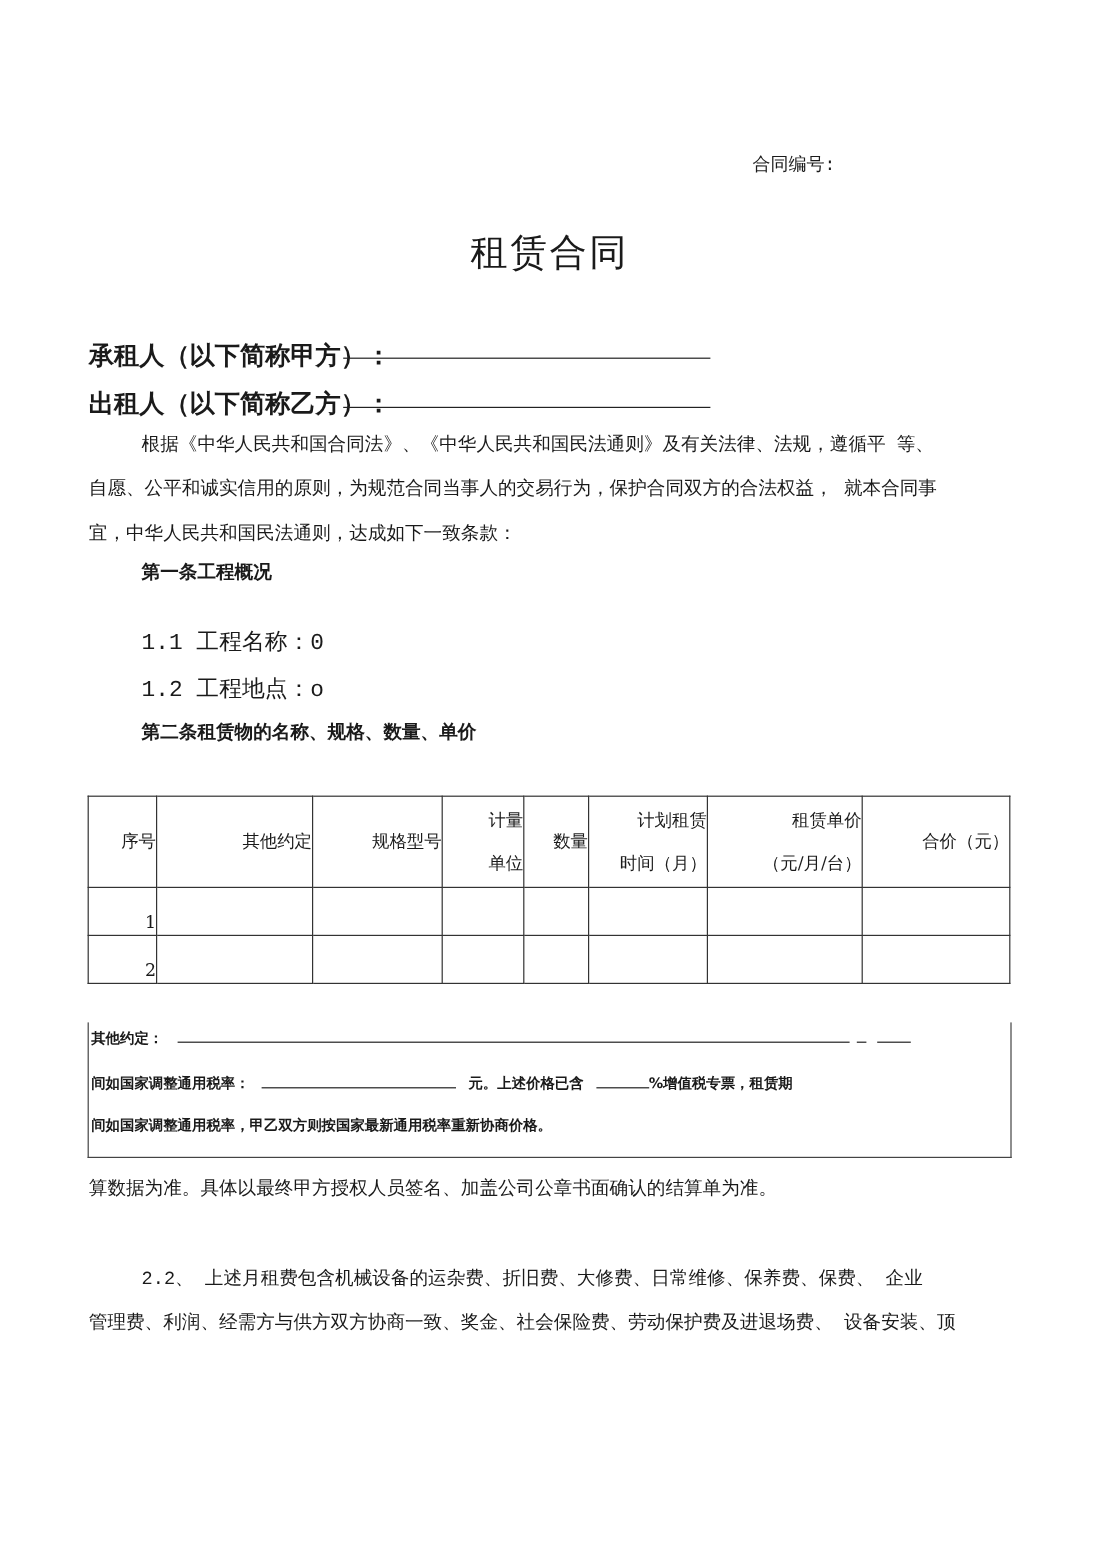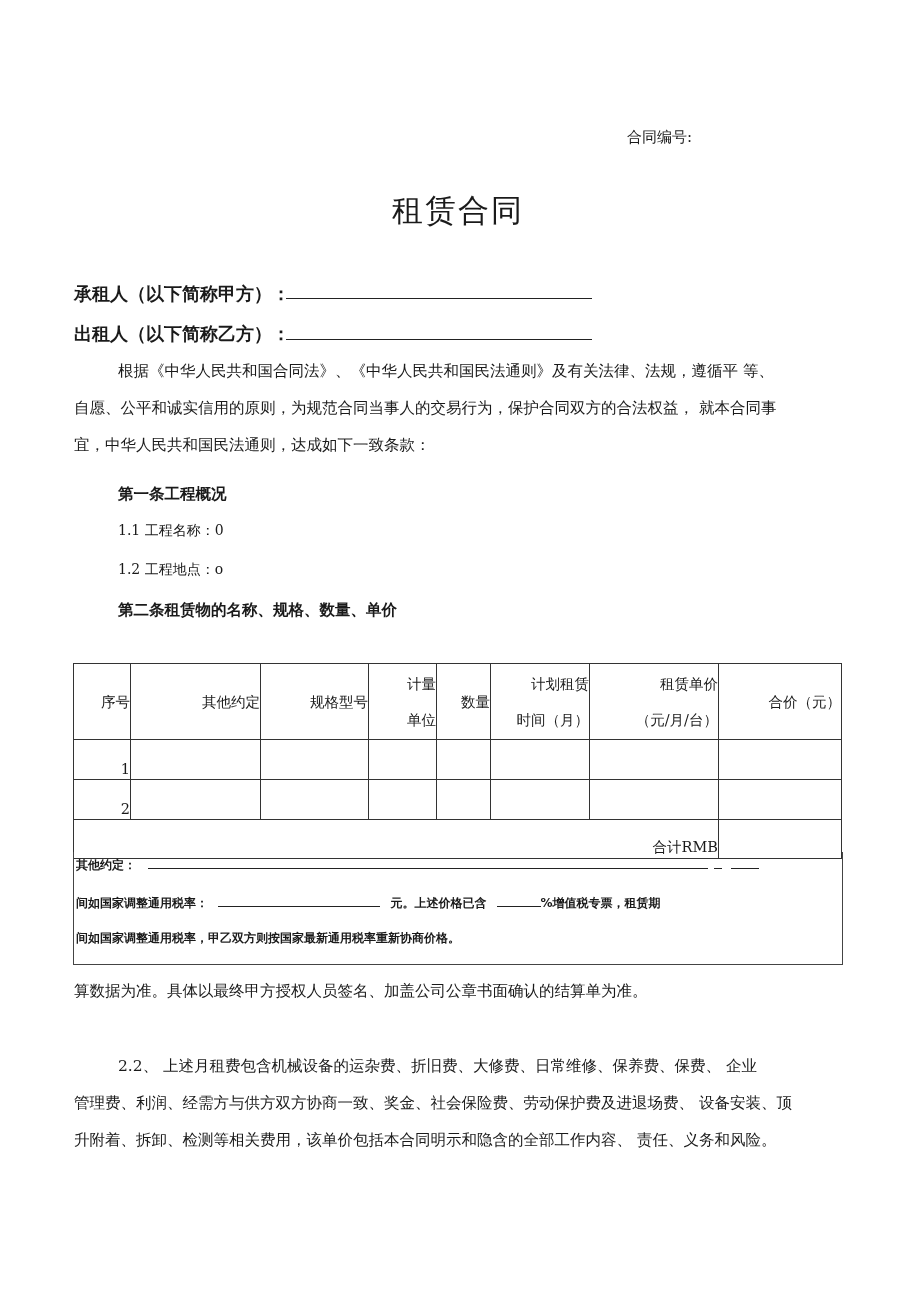--- a/index.html
+++ b/index.html
@@ -1,28 +1,28 @@
 <!DOCTYPE html>
 <html><head>
 <meta charset="utf-8">
 <style>
   html, body { margin: 0; padding: 0; background: #ffffff; }
   body { width: 920px; height: 1301px; position: relative; overflow: hidden;
          font-family: "DejaVu Serif", "Liberation Serif", serif; color: #1a1a1a; }
-  .abs { position: absolute; white-space: nowrap; }
+  .abs { position: absolute; white-space: nowrap; font-family: Liberation Mono, monospace; }
   .contract-no { left: 627px; top: 128px; font-size: 15px; }
   .title { left: 392px; top: 190px; font-size: 31px; letter-spacing: 2px; }
   .bold { font-family: "DejaVu Sans", "Liberation Sans", sans-serif; font-weight: bold; }
-  .party { left: 74px; font-size: 18px; }
+  .party { left: 74px; font-size: 21px; }
   .party-line { position: absolute; border-bottom: 1px solid #222; width: 306px; height: 1px; left: 286px; }
   .para { font-size: 15.5px; line-height: 37px; left: 74px; width: 770px; white-space: normal; }
   .para p { margin: 0; }
   .indent { padding-left: 44px; }
   .h { font-size: 15.5px; left: 118px; }
-  .sub { font-size: 14px; left: 118px; }
+  .sub { font-size: 19px; left: 118px; }
 
   table.grid { position: absolute; left: 73px; top: 663px; border-collapse: collapse;
                font-size: 14.5px; }
   table.grid td { border: 1px solid #333; text-align: right; vertical-align: middle; padding: 0; }
   .hdr td { height: 75px; line-height: 36px; }
   .row td { height: 37px; }
   .row td.num { vertical-align: bottom; padding-bottom: 2px; }
   .totalrow td { height: 37px; }
   .totalrow td.lbl { vertical-align: bottom; padding-bottom: 1px; }
 
@@ -45,21 +45,21 @@
 <div class="party-line" style="top:297px;"></div>
 <div class="abs party bold" style="top:322px;font-family:Liberation Serif, serif;">出租人（以下简称乙方）：</div>
 <div class="party-line" style="top:338px;"></div>
 
 <div class="abs para" style="top:353px;">
   <p class="indent">根据《中华人民共和国合同法》、《中华人民共和国民法通则》及有关法律、法规，遵循平  等、</p>
   <p>自愿、公平和诚实信用的原则，为规范合同当事人的交易行为，保护合同双方的合法权益， 就本合同事</p>
   <p>宜，中华人民共和国民法通则，达成如下一致条款：</p>
 </div>
 
-<div class="abs h bold" style="top:484px;text-align:right;">第一条工程概况</div>
+<div class="abs h bold" style="top:467px;text-align:right;">第一条工程概况</div>
 <div class="abs sub" style="top:522px;">1.1  工程名称：0</div>
 <div class="abs sub" style="top:561px;">1.2  工程地点：o</div>
 <div class="abs h bold" style="top:600px;">第二条租赁物的名称、规格、数量、单价</div>
 
 <table class="grid">
   <colgroup>
     <col style="width:57px">
       <col style="width:130px">
       <col style="width:108px">
       <col style="width:68px">
@@ -92,24 +92,20 @@
   <tr class="row">
     <td class="num">2</td>
     <td></td>
     <td></td>
     <td></td>
     <td></td>
     <td></td>
     <td></td>
     <td></td>
   </tr>
-  <tr class="totalrow">
-    <td class="lbl" colspan="7">合计RMB</td>
-    <td></td>
-  </tr>
 </tbody>
   </table>
 
 <div class="box">
   <div class="line1">
     <span>其他约定：</span>
     <span class="uline" style="width:560px; margin-left:8px;"></span>
     <span class="uline" style="width:8px; margin-left:2px;"></span>
     <span class="uline" style="width:28px; margin-left:4px;"></span>
   </div>
@@ -122,14 +118,13 @@
   <div class="line3">间如国家调整通用税率，甲乙双方则按国家最新通用税率重新协商价格。</div>
 </div>
 
 <div class="abs para" style="top:973px;">
   <p>算数据为准。具体以最终甲方授权人员签名、加盖公司公章书面确认的结算单为准。</p>
 </div>
 
 <div class="abs para" style="top:1048px;">
   <p class="indent">2.2、    上述月租费包含机械设备的运杂费、折旧费、大修费、日常维修、保养费、保费、  企业</p>
   <p>管理费、利润、经需方与供方双方协商一致、奖金、社会保险费、劳动保护费及进退场费、 设备安装、顶</p>
-  <p>升附着、拆卸、检测等相关费用，该单价包括本合同明示和隐含的全部工作内容、    责任、义务和风险。</p>
 </div>
 
 </body></html>

